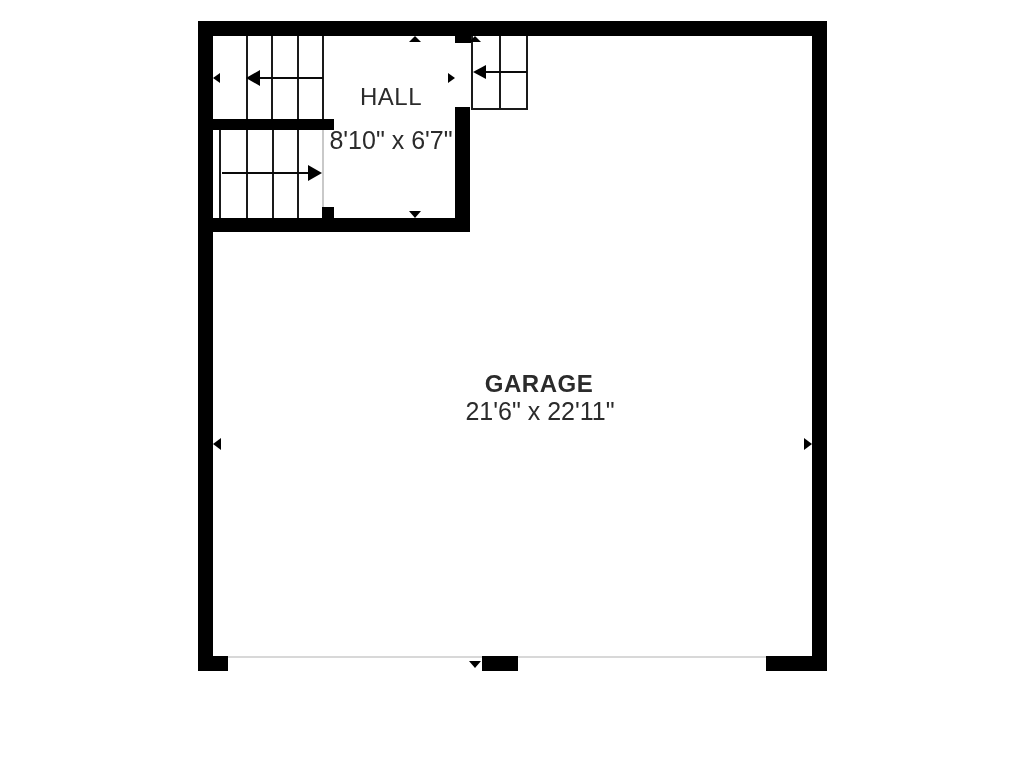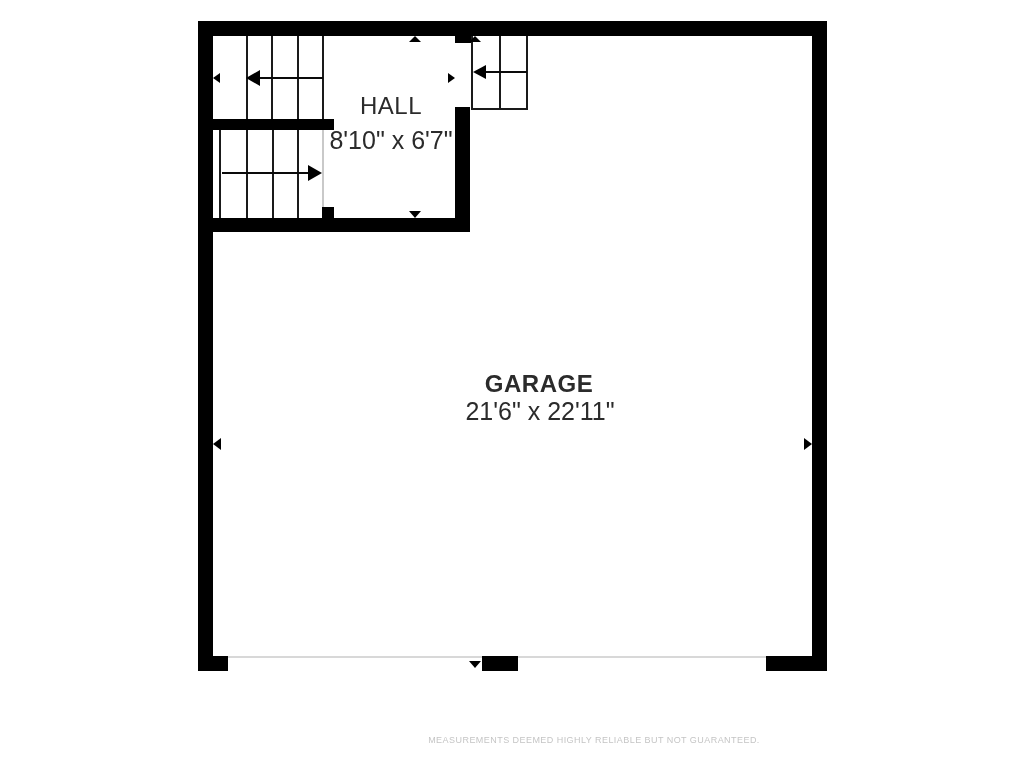--- a/index.html
+++ b/index.html
@@ -81,21 +81,20 @@
   <div class="tri mk-up" style="left:409px;top:36px;"></div>
   <div class="tri mk-down" style="left:409px;top:211px;"></div>
   <div class="tri mk-left" style="left:213px;top:73px;"></div>
   <div class="tri mk-right" style="left:448px;top:73px;"></div>
 
   <div class="tri mk-up" style="left:469px;top:36px;"></div>
   <div class="tri mk-down" style="left:469px;top:661px;"></div>
   <div class="tri mk-left" style="left:213px;top:438px;border-top-width:6px;border-bottom-width:6px;border-right-width:8px;"></div>
   <div class="tri mk-right" style="left:804px;top:438px;border-top-width:6px;border-bottom-width:6px;border-left-width:8px;"></div>
 
-  <div class="room-label room-name" style="left:391px;top:92px;">HALL</div>
+  <div class="room-label room-name" style="left:391px;top:83px;">HALL</div>
   <div class="room-label room-dims" style="left:391px;top:126px;">8'10" x 6'7"</div>
 
   <div class="room-label room-name" style="left:539px;top:370px;font-weight:bold;">GARAGE</div>
   <div class="room-label room-dims" style="left:540px;top:397px;">21'6" x 22'11"</div>
 
-  <div class="disclaimer">MEASUREMENTS DEEMED HIGHLY RELIABLE BUT NOT GUARANTEED.</div>
 
 </div>
 
 </body></html>

